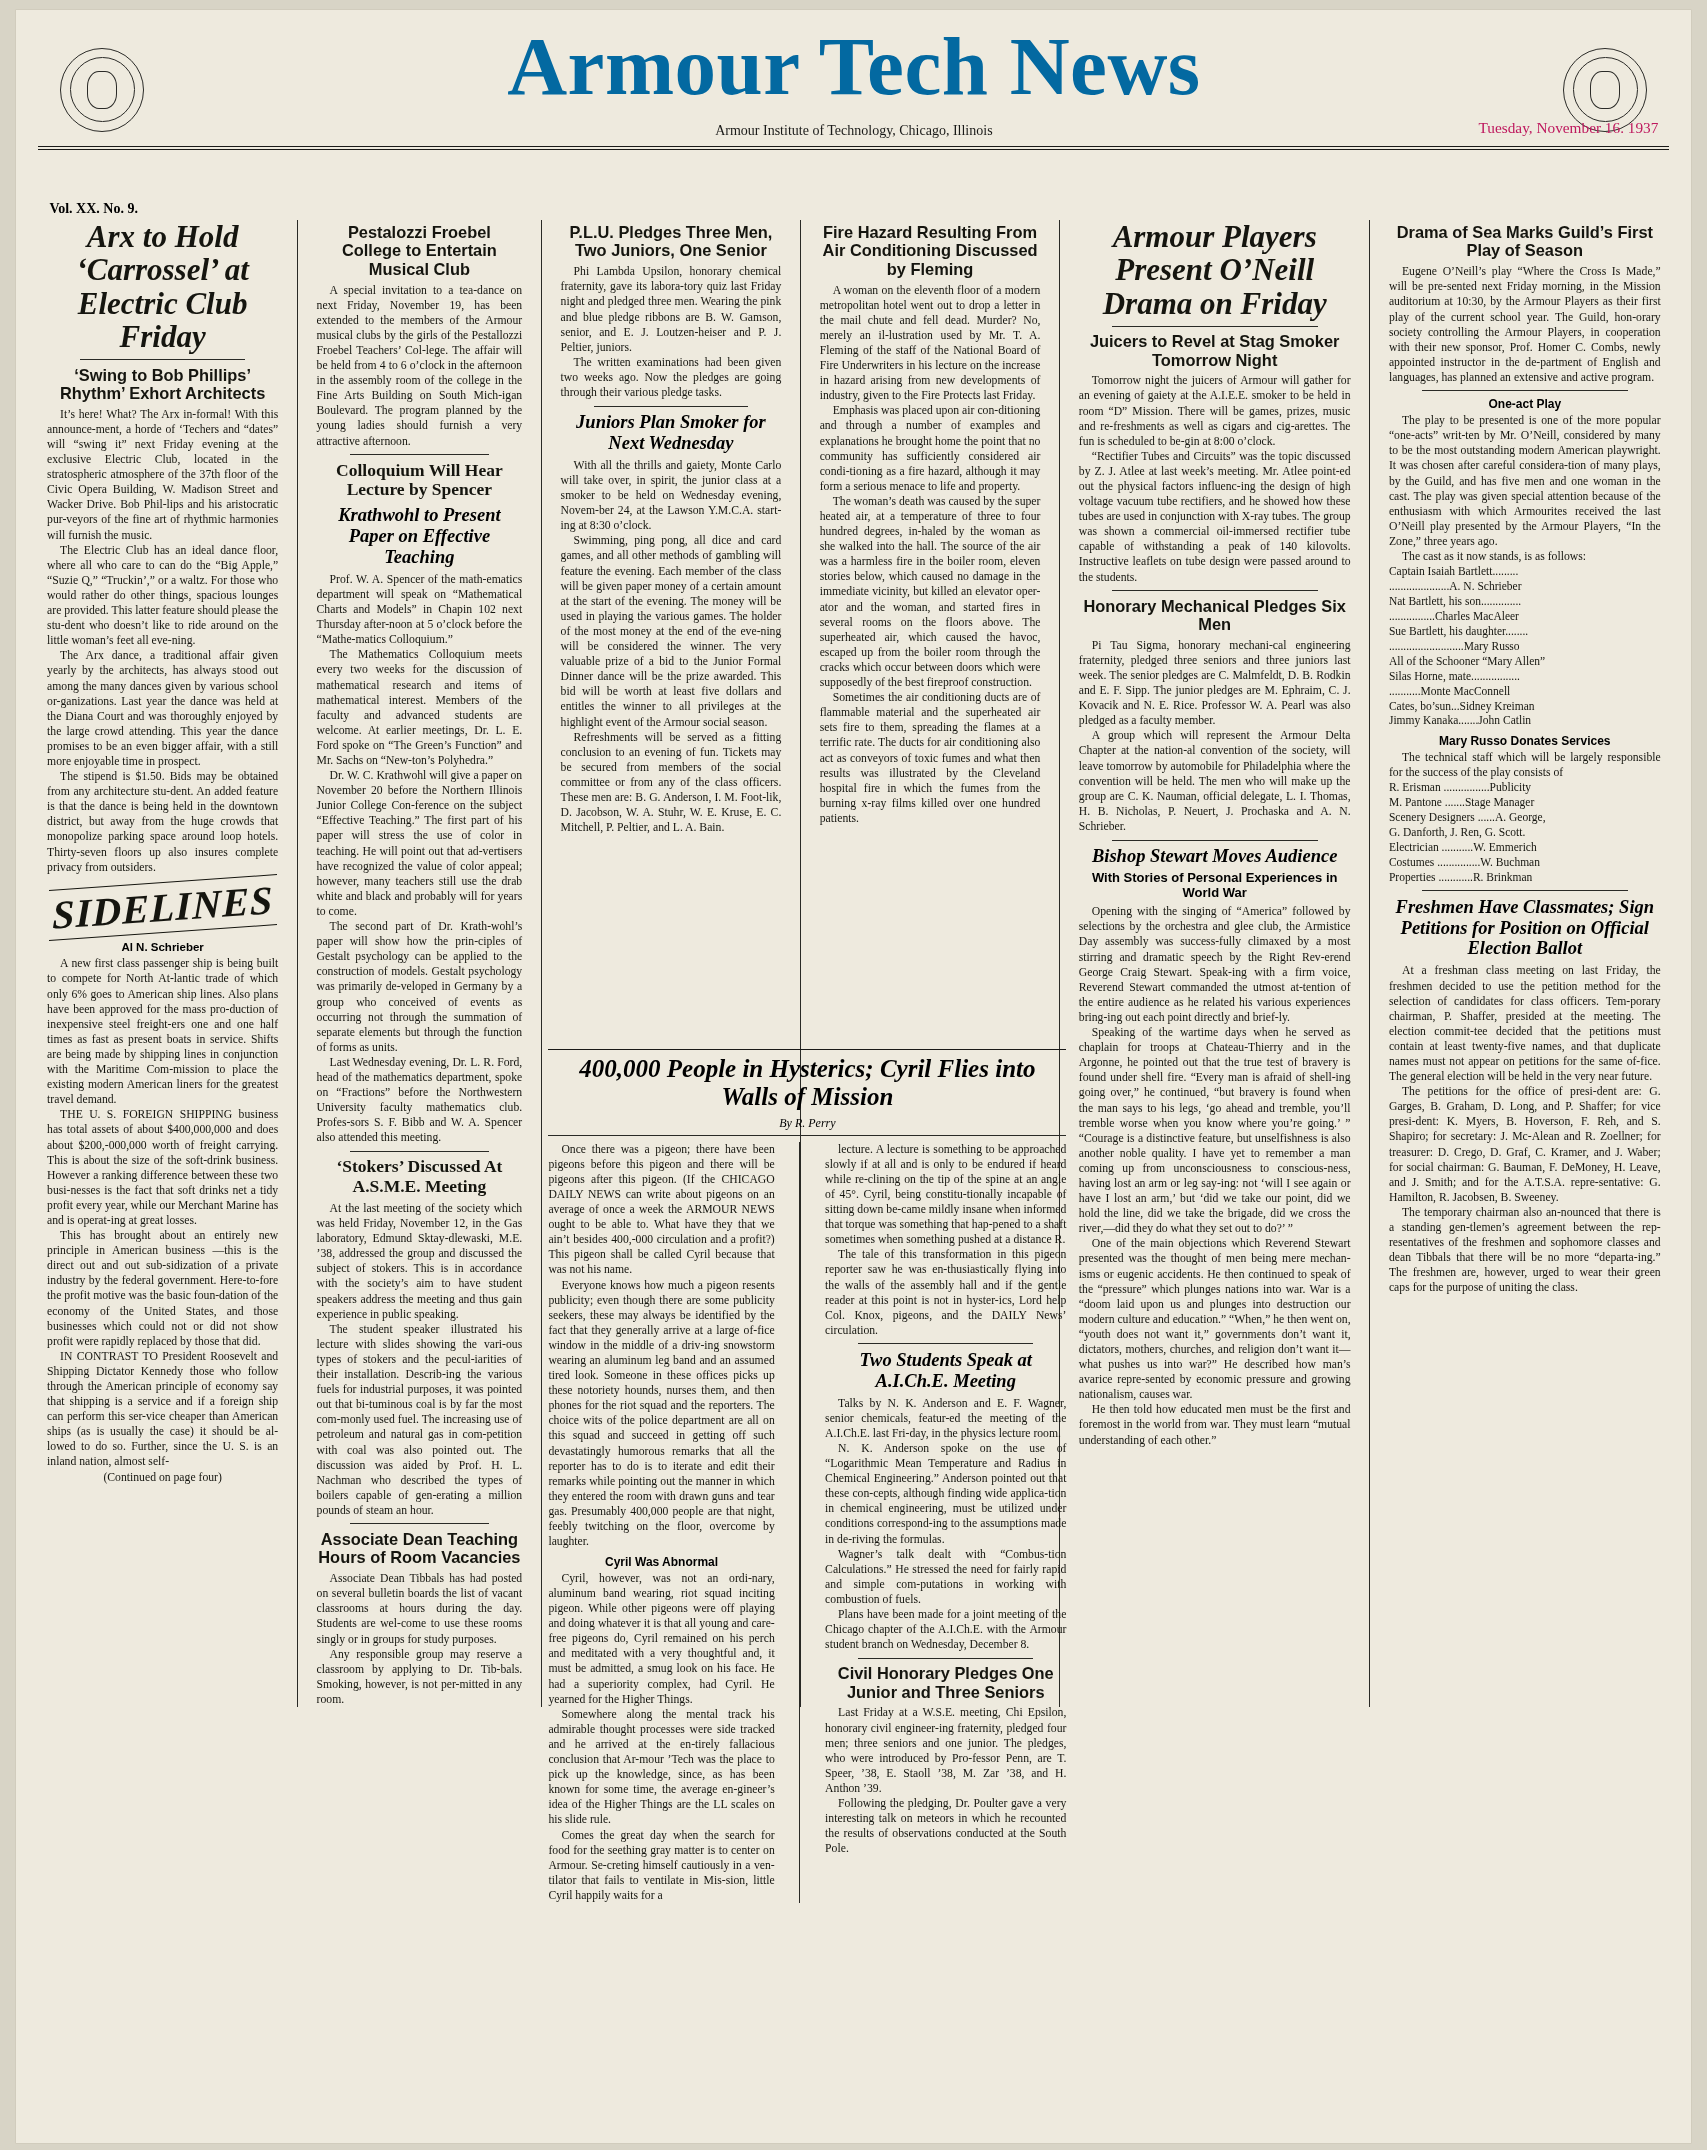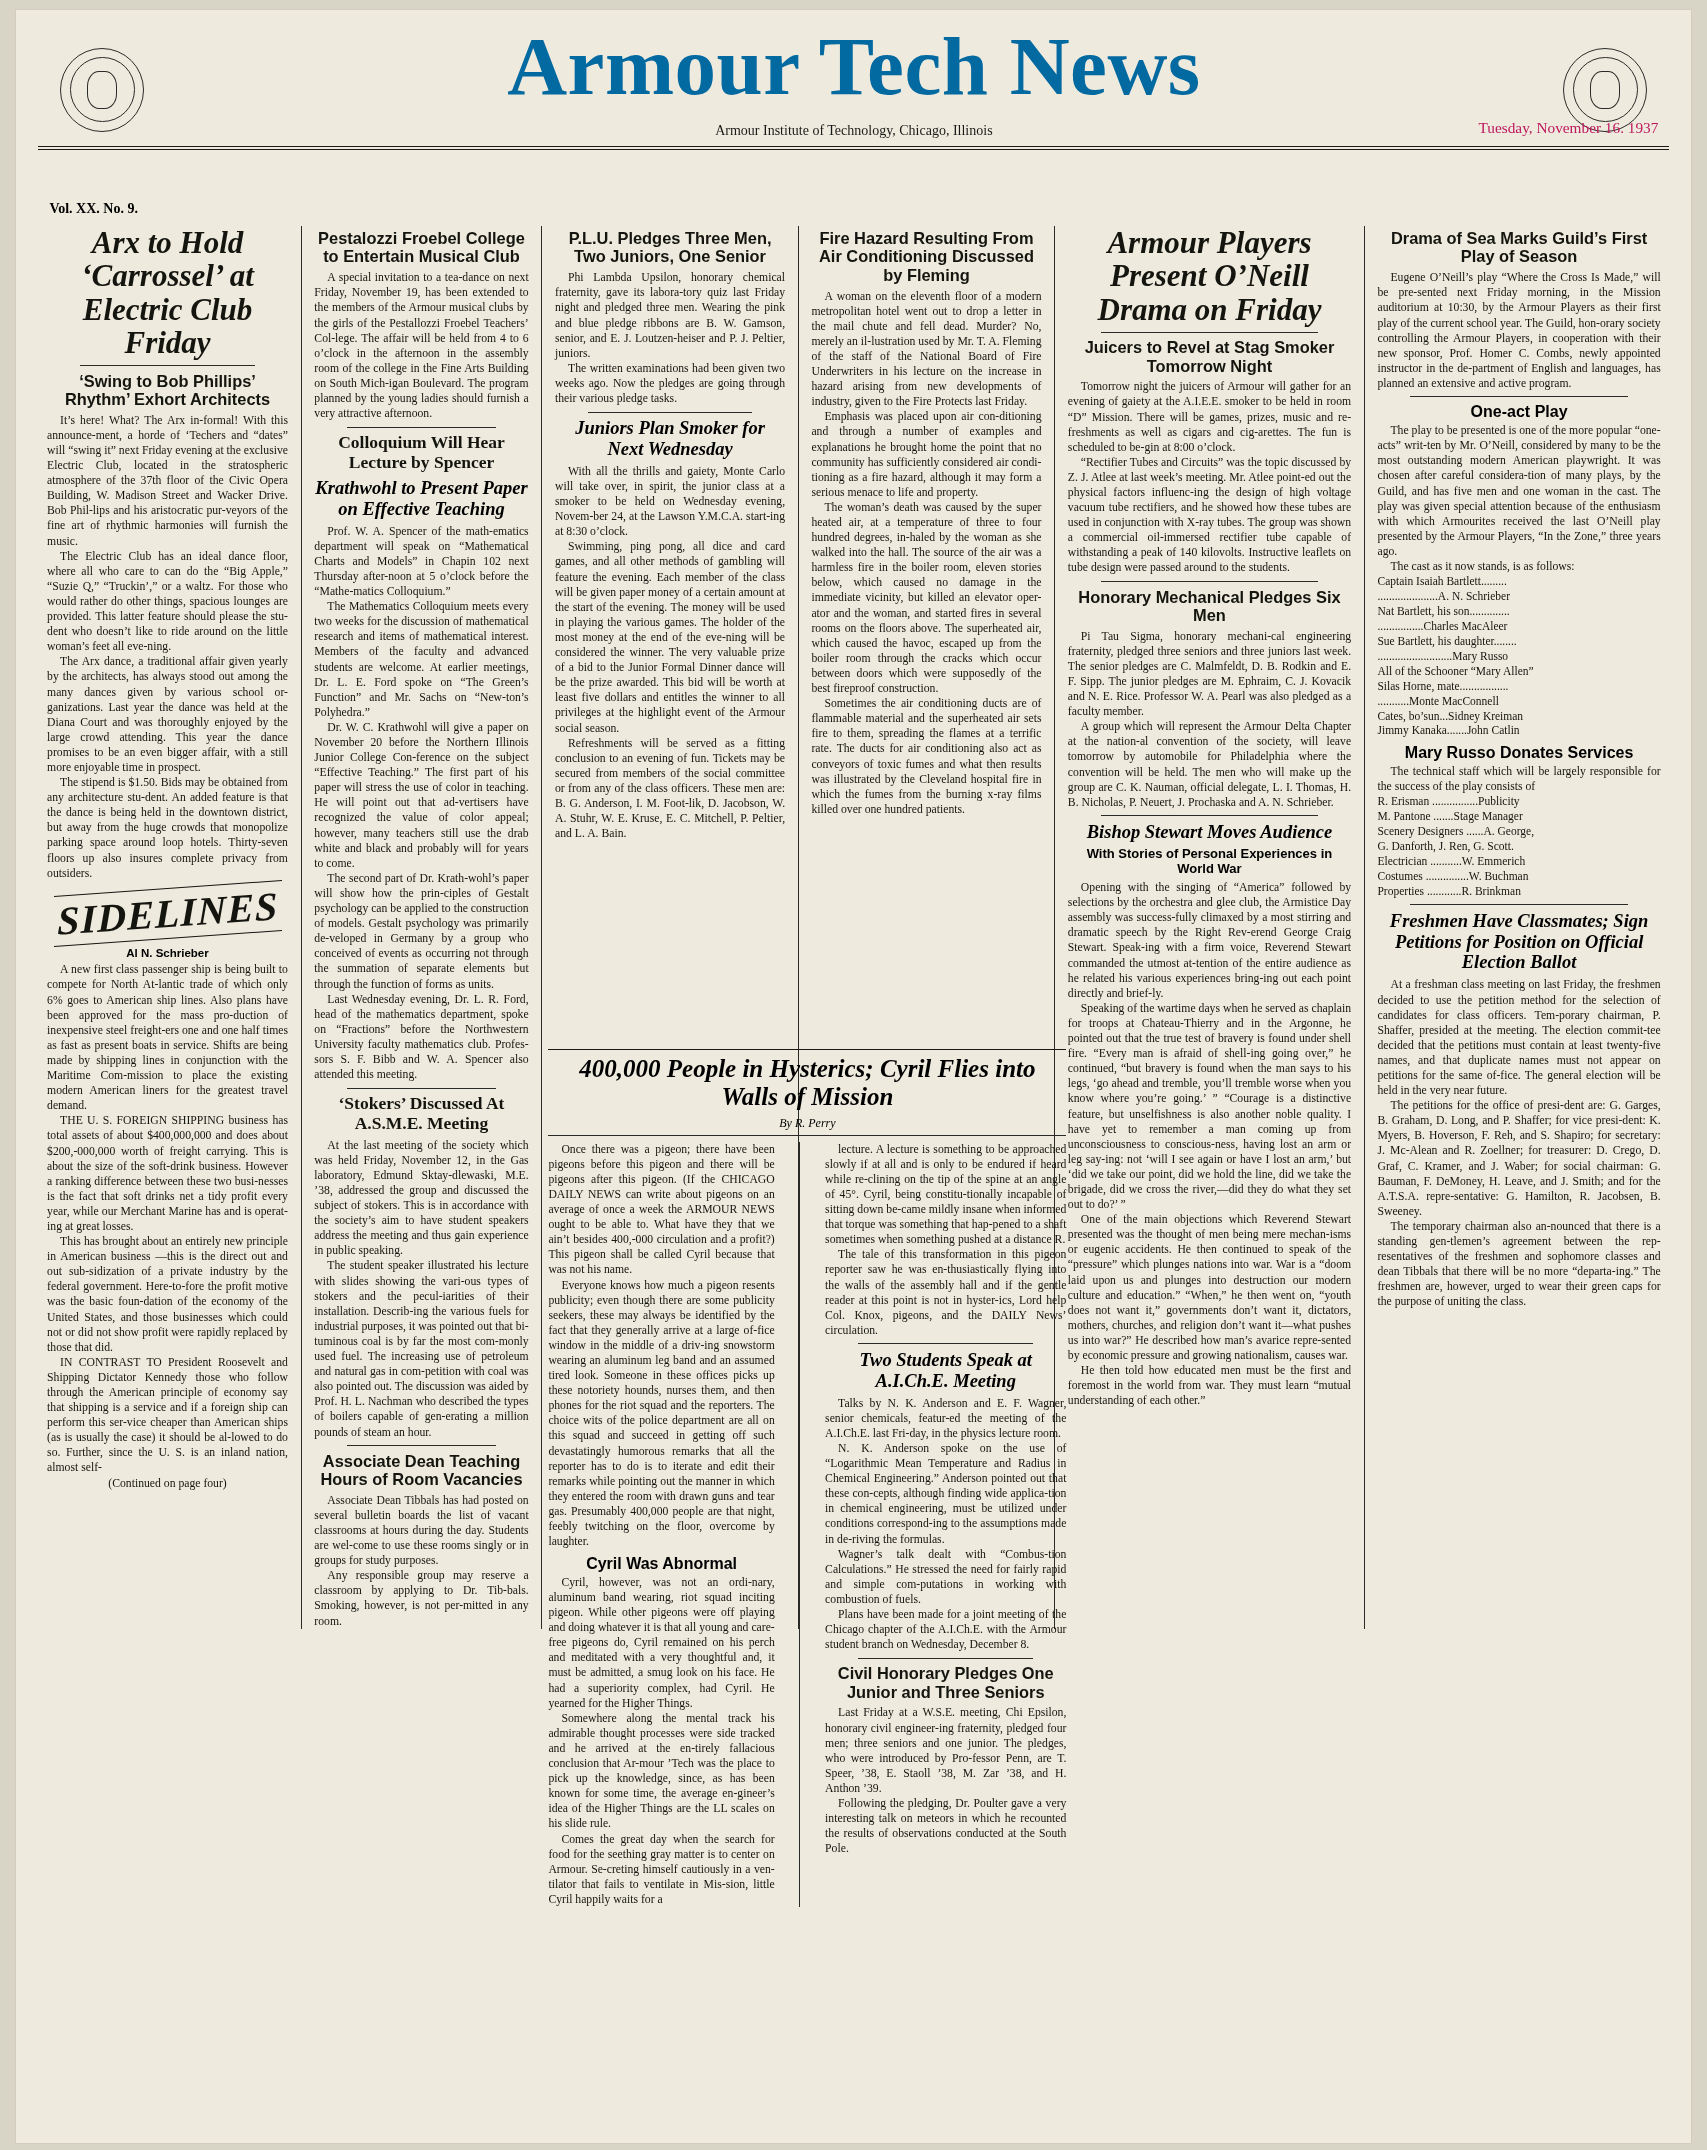--- a/index.html
+++ b/index.html
@@ -13,36 +13,36 @@
   .seal.left{left:44px;}
   .seal.right{right:44px;}
   .seal .inner{position:absolute;left:8.7px;top:8.7px;right:8.7px;bottom:8.7px;border-radius:50%;border:1.1px solid #2b2b28;}
   .seal .core{position:absolute;left:26px;top:22px;right:26px;bottom:22px;border:1.1px solid #2b2b28;border-radius:40%;}
   .mast-sub{position:absolute;left:0;right:0;top:113px;text-align:center;font-size:14px;color:#1a1a18;}
   .mast-date{position:absolute;right:33px;top:109px;font-size:15.3px;color:#be185d;}
   .rule{border-top:1.1px solid #1a1a18;margin:0 22px;}
   .rule2{border-top:0.5px solid #1a1a18;margin:2.2px 22px 0 22px;}
   .volline{position:absolute;left:33px;top:191px;font-size:14px;font-weight:700;}
 
-  .content{position:absolute;left:22px;top:216px;width:1631px;display:flex;gap:4px;}
+  .content{position:absolute;left:22px;top:210px;width:1631px;display:flex;gap:10px;}
   .col{box-sizing:border-box;padding:0 8.7px;}
   .vline{width:0;border-left:0.5px solid #2a2a26;}
   .c1{width:262px;}
   .c2{width:235px;}
   .c3{width:251px;}
   .c4{width:251px;}
   .c5{width:305px;}
   .c6{width:305px;}
 
   h1.banner{font-family:"Liberation Serif",serif;font-style:italic;font-weight:700;font-size:31px;line-height:1.08;margin:0 0 5.5px 0;text-align:center;color:#15150f;}
   h2.head{font-family:"Liberation Sans",sans-serif;font-weight:700;font-size:16.4px;line-height:1.12;margin:3.3px 0 4.4px 0;text-align:center;color:#15150f;}
   h2.headser{font-family:"Liberation Serif",serif;font-weight:700;font-size:17.5px;line-height:1.12;margin:4.4px 0 4.4px 0;text-align:center;color:#15150f;}
   h3.ital{font-family:"Liberation Serif",serif;font-style:italic;font-weight:700;font-size:18.5px;line-height:1.12;margin:5.5px 0 4.4px 0;text-align:center;}
   h3.small{font-family:"Liberation Sans",sans-serif;font-weight:700;font-size:13px;line-height:1.15;margin:4.4px 0 3.3px 0;text-align:center;}
-  h4.kicker{font-family:"Liberation Sans",sans-serif;font-weight:700;font-size:16px;margin:5.5px 0 2.2px 0;text-align:center;}
+  h4.kicker{font-family:"Liberation Sans",sans-serif;font-weight:700;font-size:12px;margin:5.5px 0 2.2px 0;text-align:center;}
   p{margin:0 0 0 0;font-size:11.7px;line-height:1.29;text-align:justify;text-indent:13px;color:#15150f;hyphens:auto;}
   p.noind{text-indent:0;}
   .byline{font-size:12px;text-align:center;font-style:italic;margin:3.3px 0 4.4px 0;}
   .hrshort{border-top:0.5px solid #2a2a26;margin:5.5px 33px;}
 
   
   .sidelines{margin:7.6px 0 3.3px 0;text-align:center;}
   .sidelines .word{display:inline-block;font-family:"Liberation Serif",serif;font-weight:700;font-style:italic;font-size:40px;letter-spacing:1.1px;color:#15150f;border-top:1.6px solid #15150f;border-bottom:1.6px solid #15150f;padding:1.1px 3.3px;transform:skewY(-4deg);}
   .sidelines .author{font-family:"Liberation Sans",sans-serif;font-weight:700;font-size:11.5px;margin-top:7.6px;}
 

